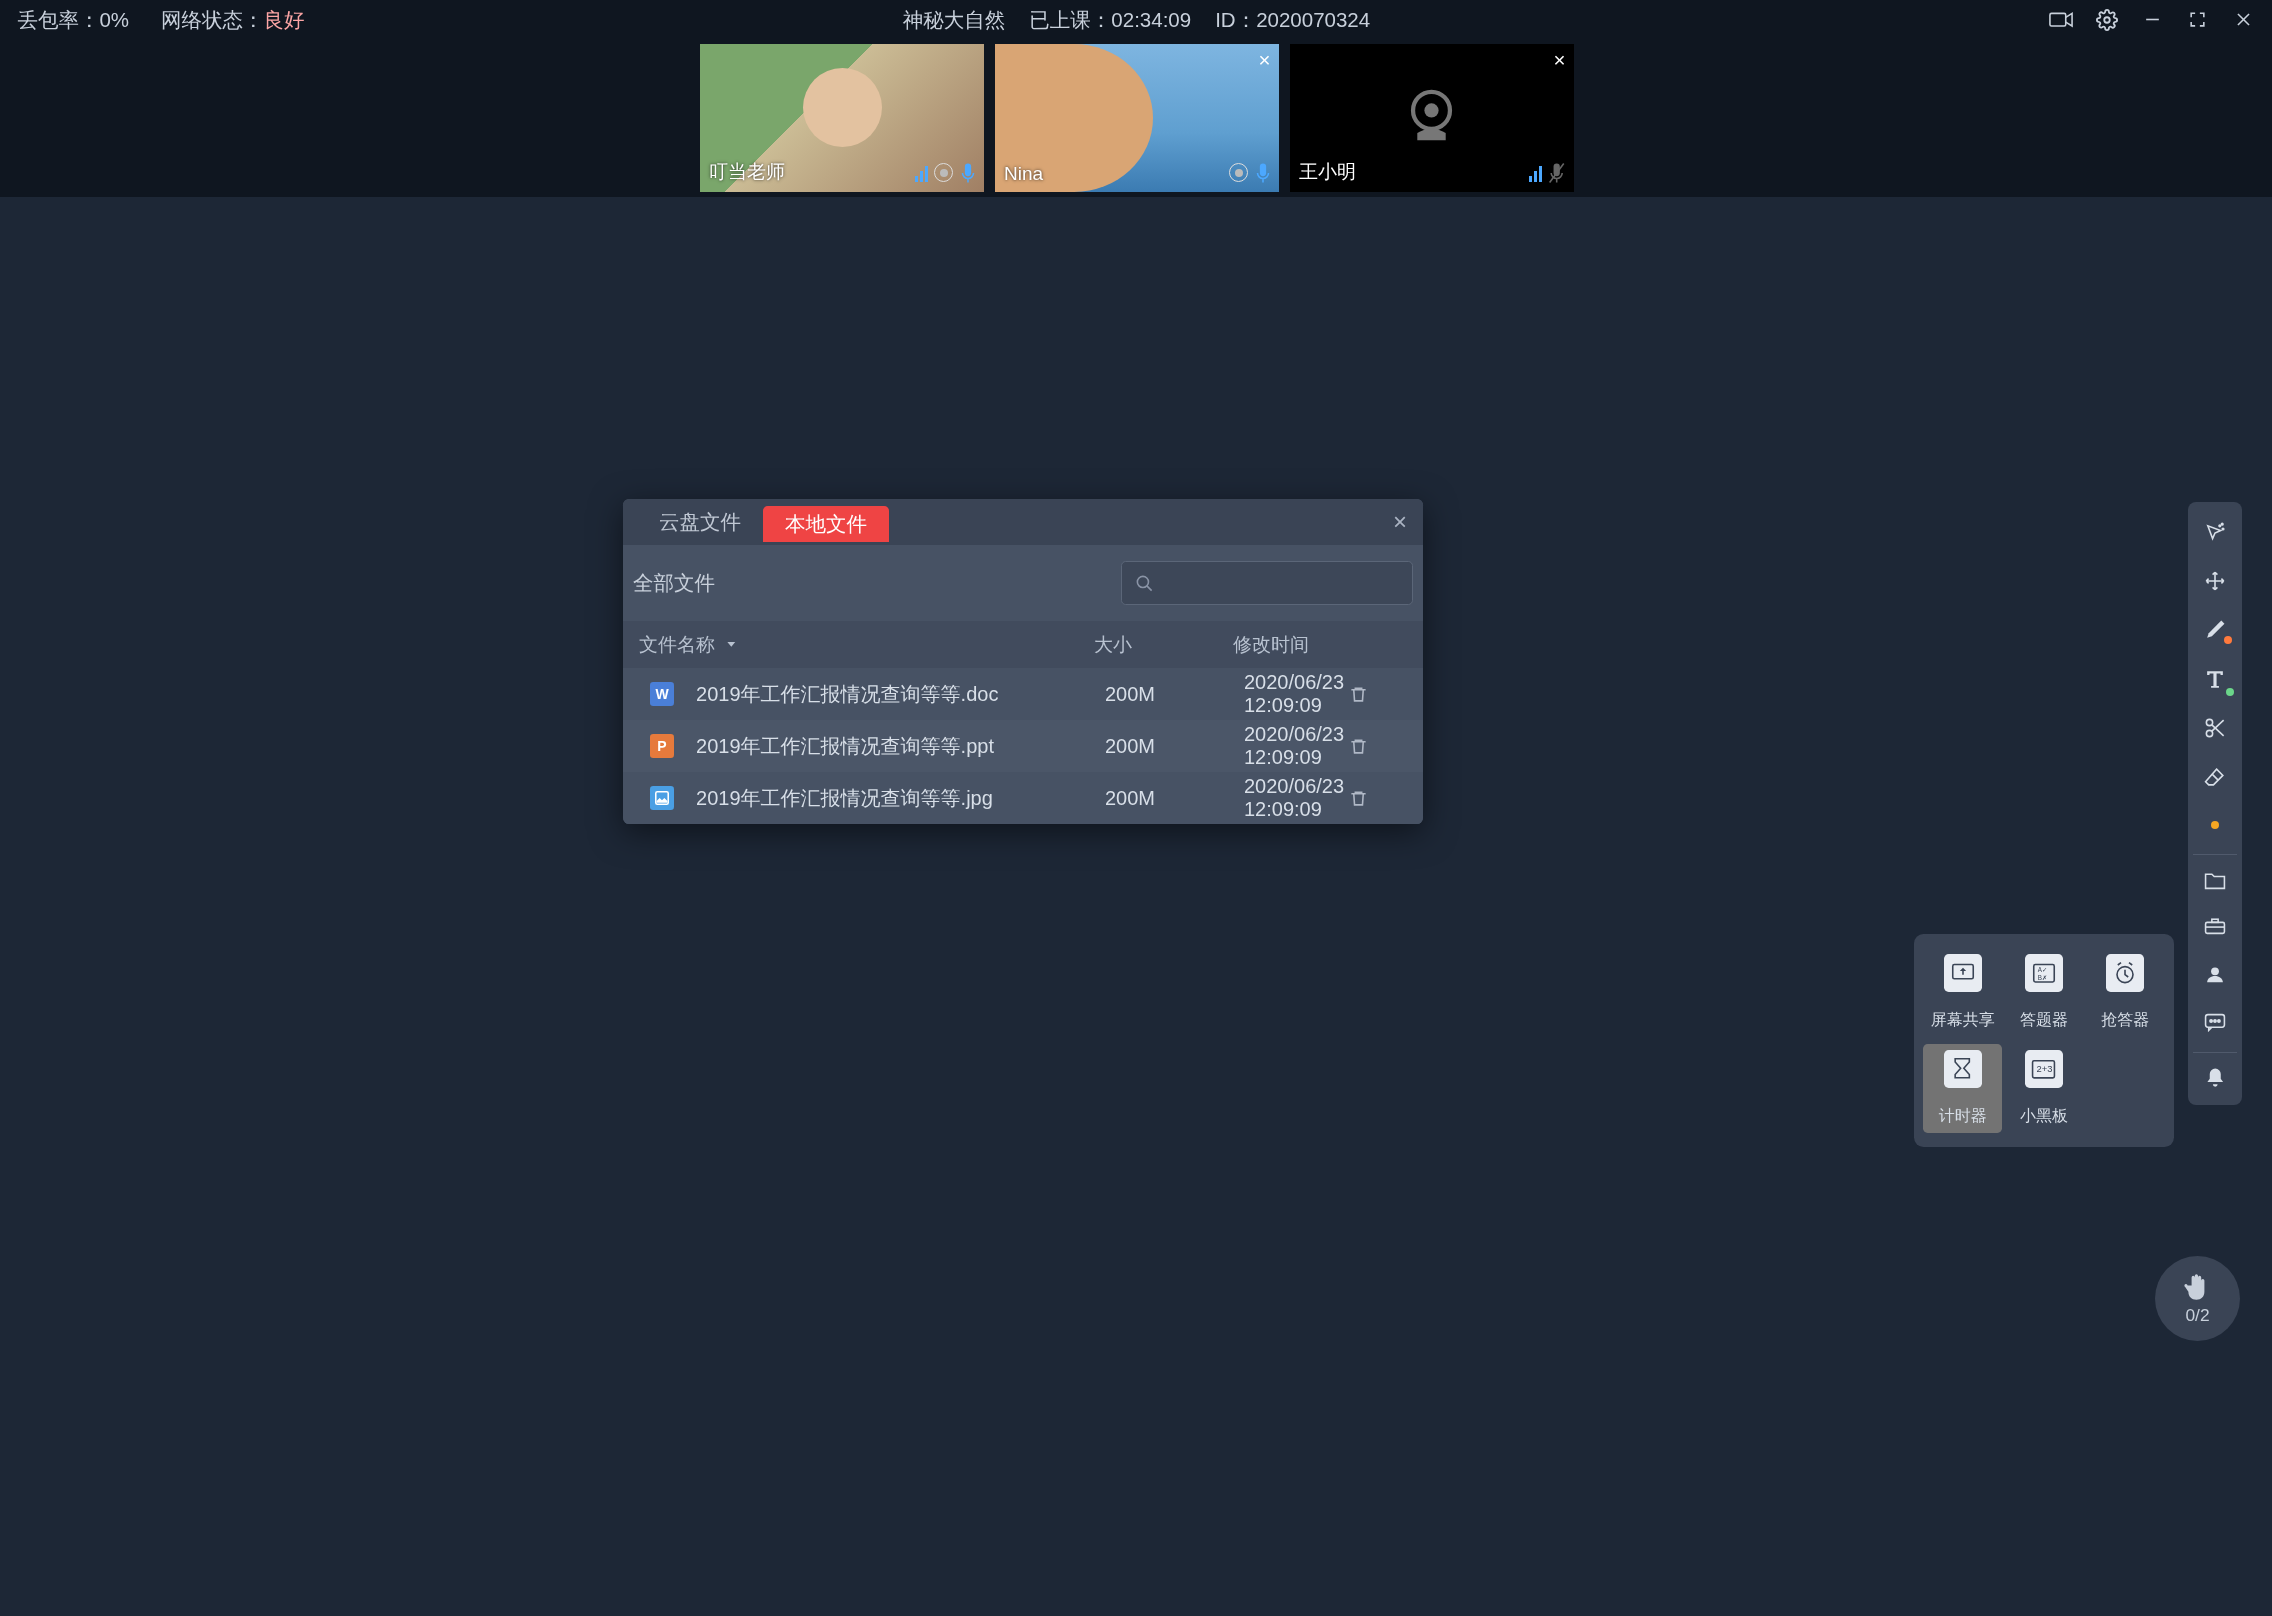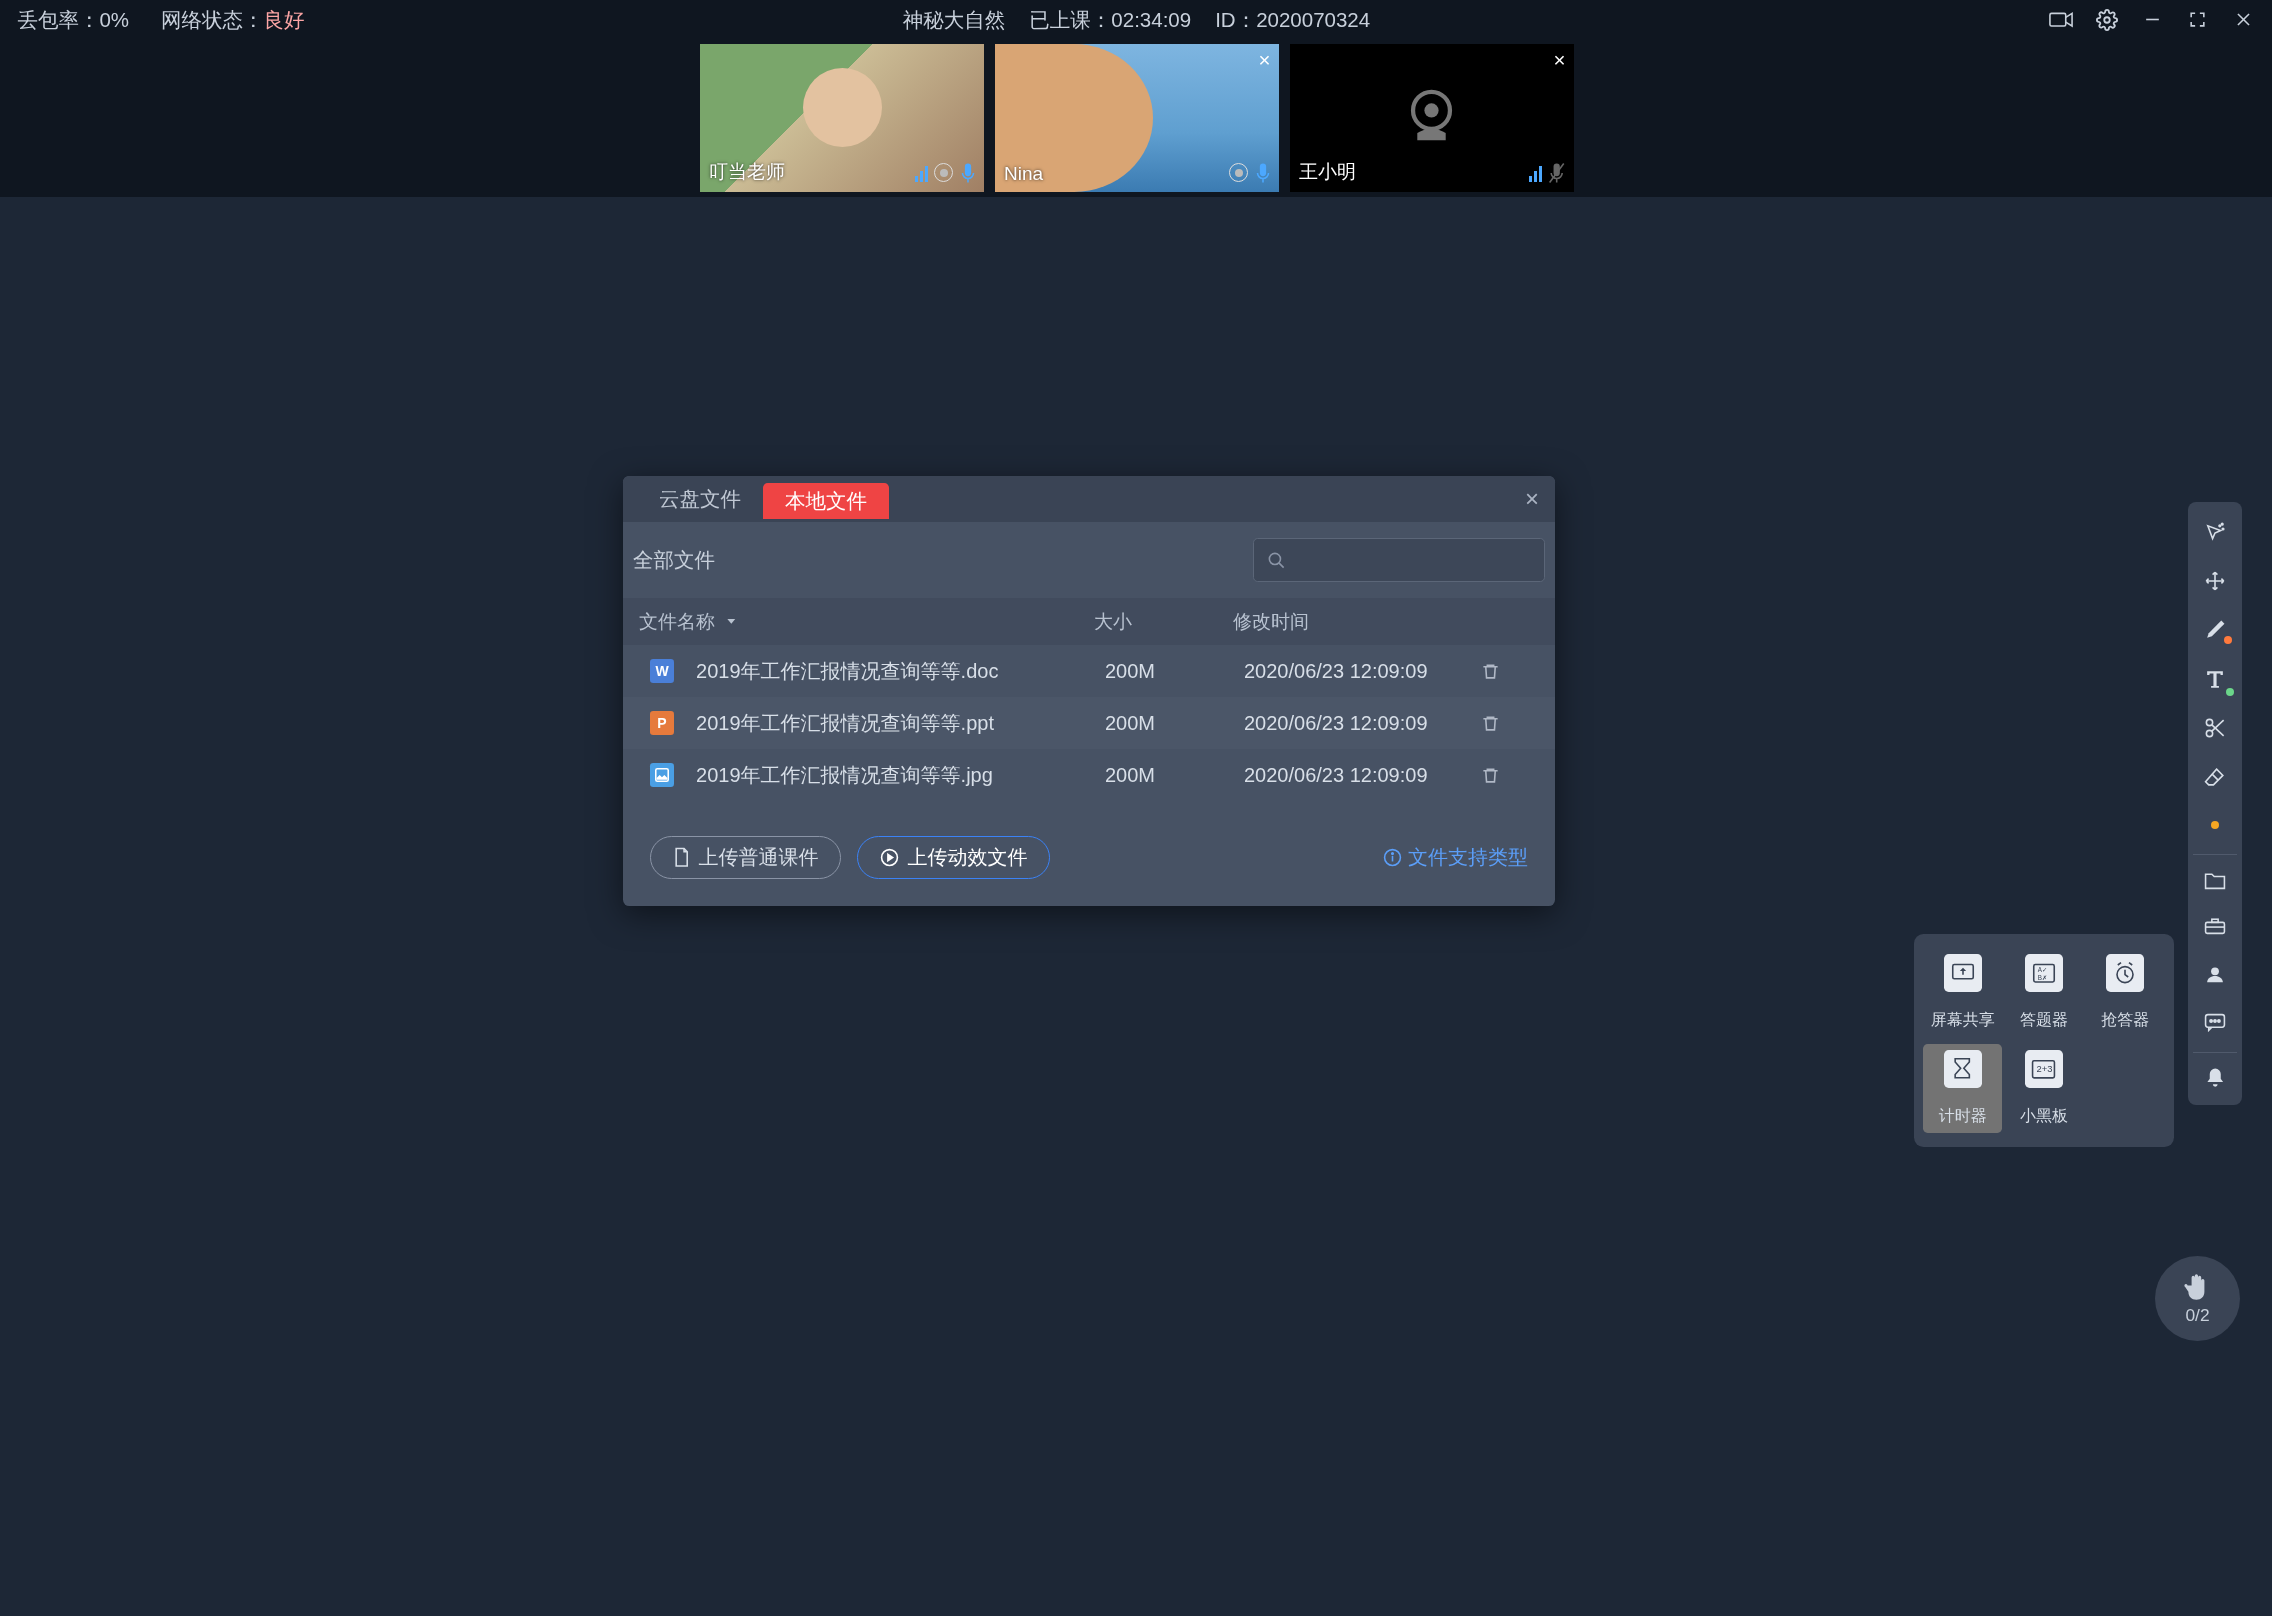--- a/index.html
+++ b/index.html
@@ -85,22 +85,22 @@
 .photo1::before { content:""; position:absolute; left:103px; top:24px; width:79px; height:79px; border-radius:50%; background:#e3c2a0; }
 .photo2 { background: linear-gradient(180deg,#7eb5e0 0%,#5f9fd0 60%,#3b7bb2 100%); }
 .photo2::before { content:""; position:absolute; left:0; top:0; width:158px; height:148px; background:#d9a574; border-radius:0 60% 60% 0; }
 .camoff { background:#000; display:flex; align-items:center; justify-content:center; }
 .camoff svg { color:#666; }
 
 
 .modal {
   position: absolute;
   left: 623px;
-  top: 476px;
-  width: 932px;
+  top: 499px;
+  width: 800px;
   background: #475264;
   border-radius: 6.3px;
   overflow: hidden;
   box-shadow: 0 8px 32px rgba(0,0,0,.5);
 }
 .modal-tabs {
   display: flex;
   background: #3a4455;
   height: 46px;
   align-items: center;
@@ -457,44 +457,20 @@
       <div class="col-size">200M</div>
       <div class="col-time">2020/06/23 12:09:09</div>
       <div class="col-del delbtn">
         <svg width="19" height="19" viewBox="0 0 24 24" fill="none" stroke="currentColor" stroke-width="2">
             <path d="M3 6h18M8 6V4h8v2M6 6l1 14h10l1-14"></path>
           </svg>
       </div>
     </div>
   </div>
 
-  <div class="modal-footer">
-    <div class="upbtn outline">
-      <svg width="17.4" height="20.5" viewBox="0 0 22 26" fill="none" stroke="currentColor" stroke-width="2">
-          <path d="M4 2h10l4 4v18H4z"></path>
-          <path d="M14 2v4h4"></path>
-        </svg>
-      <span>上传普通课件</span>
-    </div>
-    <div class="upbtn blue">
-      <svg width="19" height="19" viewBox="0 0 24 24" fill="none" stroke="currentColor" stroke-width="2">
-          <circle cx="12" cy="12" r="10"></circle>
-          <path d="M10 8l6 4-6 4z" fill="currentColor"></path>
-        </svg>
-      <span>上传动效文件</span>
-    </div>
-    <div class="supportlink">
-      <svg width="19" height="19" viewBox="0 0 24 24" fill="none" stroke="currentColor" stroke-width="2">
-          <circle cx="12" cy="12" r="10"></circle>
-          <line x1="12" y1="10" x2="12" y2="17"></line>
-          <circle cx="12" cy="7" r="1" fill="currentColor"></circle>
-        </svg>
-      <span>文件支持类型</span>
-    </div>
-  </div>
 </div>
 
 <div class="rtools">
   <div class="rbtn">
     <svg width="24" height="24" viewBox="0 0 30 30" fill="none" stroke="currentColor" stroke-width="2">
         <path d="M6 6l6 16 3-7 7-3z"></path>
         <circle cx="21" cy="6" r="1" fill="currentColor"></circle>
         <circle cx="25" cy="10" r="1" fill="currentColor"></circle>
         <circle cx="24" cy="4" r="1" fill="currentColor"></circle>
       </svg>

